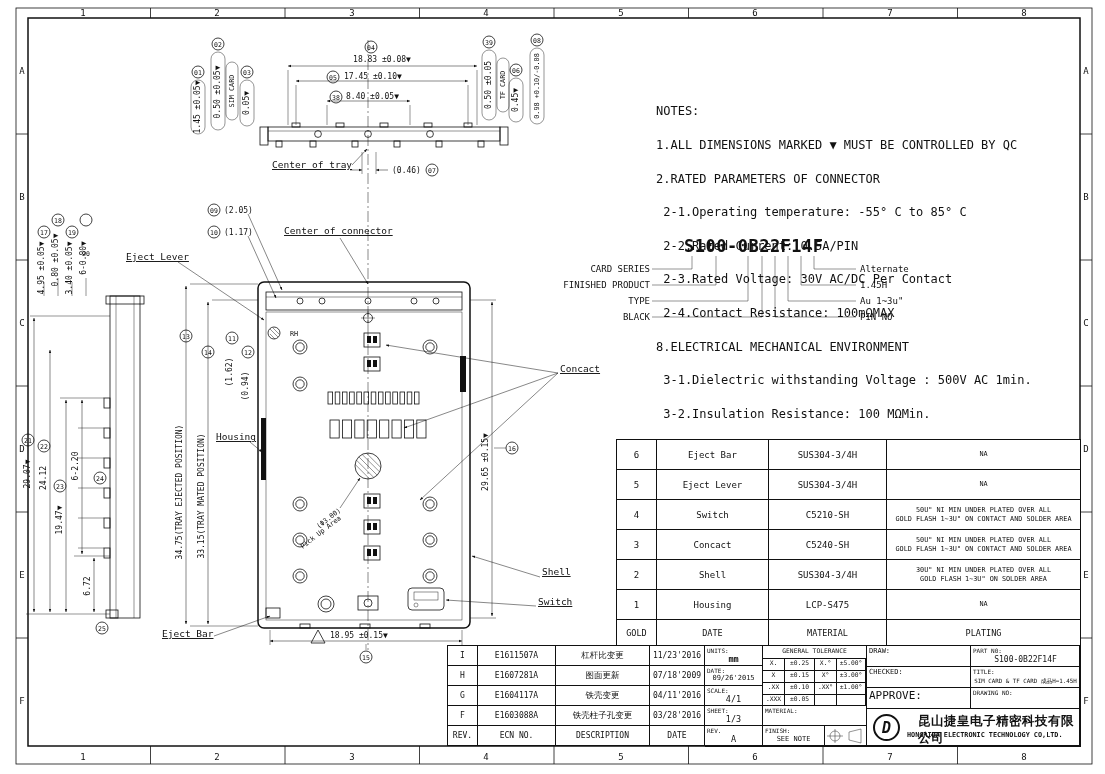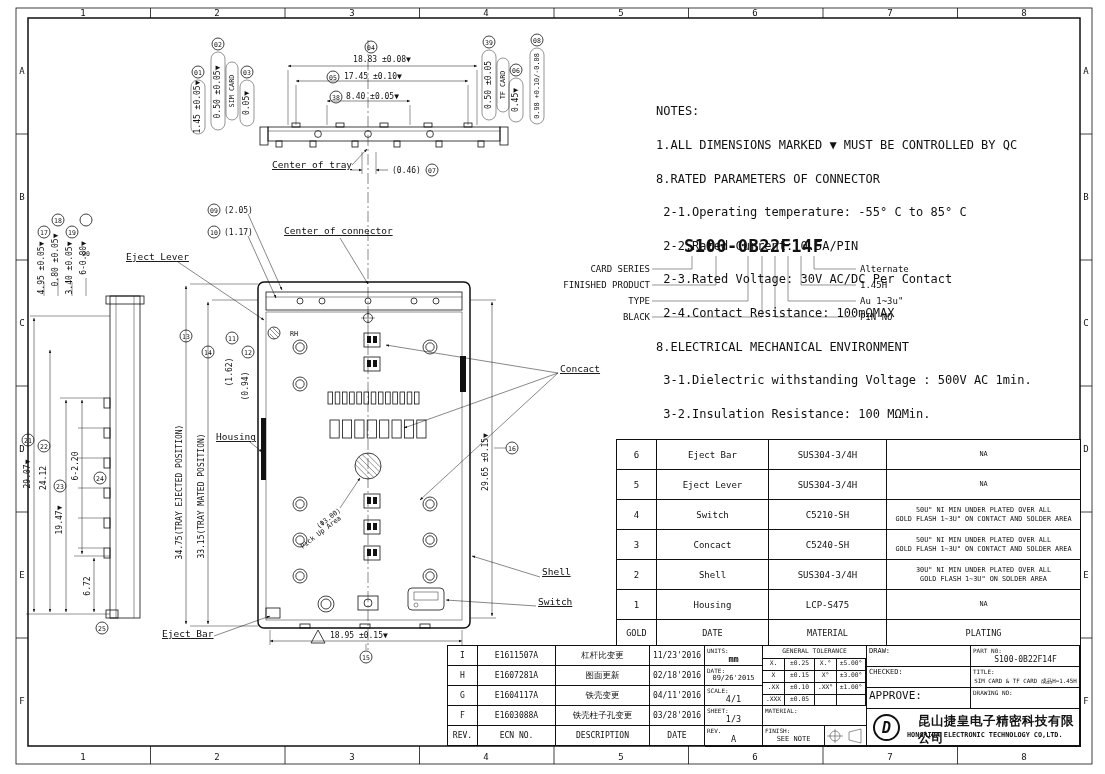--- a/index.html
+++ b/index.html
@@ -505,21 +505,21 @@
     <text class="pnl" x="860" y="272">Alternate</text>
     <text class="pnl" x="860" y="288">1.45H</text>
     <text class="pnl" x="860" y="304">Au 1~3u"</text>
     <text class="pnl" x="860" y="320">PIN NO</text>
   </g>
 </svg>
 
 <div class="notes">
   <div>NOTES:</div>
   <div>1.ALL DIMENSIONS MARKED ▼ MUST BE CONTROLLED BY QC</div>
-  <div>8.RATED PARAMETERS OF CONNECTOR</div>
+  <div>2.RATED PARAMETERS OF CONNECTOR</div>
   <div> 2-1.Operating temperature: -55° C to 85° C</div>
   <div> 2-2.Rated Current: 0.5A/PIN</div>
   <div> 2-3.Rated Voltage: 30V AC/DC Per Contact</div>
   <div> 2-4.Contact Resistance: 100mΩMAX</div>
   <div>8.ELECTRICAL MECHANICAL ENVIRONMENT</div>
   <div> 3-1.Dielectric withstanding Voltage : 500V AC 1min.</div>
   <div> 3-2.Insulation Resistance: 100 MΩMin.</div>
   <div> 3-3.Normal Force : 30~100g PIN</div>
   <div> 3-4.Insertion Force: 1.0Kg Max</div>
   <div> 3-5.Extraction Force: 0.2Kg Min</div>
@@ -609,21 +609,21 @@
       <tr>
     <td>I</td>
     <td>E1611507A</td>
     <td class="cn">杠杆比变更</td>
     <td>11/23'2016</td>
   </tr>
   <tr>
     <td>H</td>
     <td>E1607281A</td>
     <td class="cn">图面更新</td>
-    <td>02/18'2016</td>
+    <td>07/18'2009</td>
   </tr>
   <tr>
     <td>G</td>
     <td>E1604117A</td>
     <td class="cn">铁壳变更</td>
     <td>04/11'2016</td>
   </tr>
   <tr>
     <td>F</td>
     <td>E1603088A</td>

